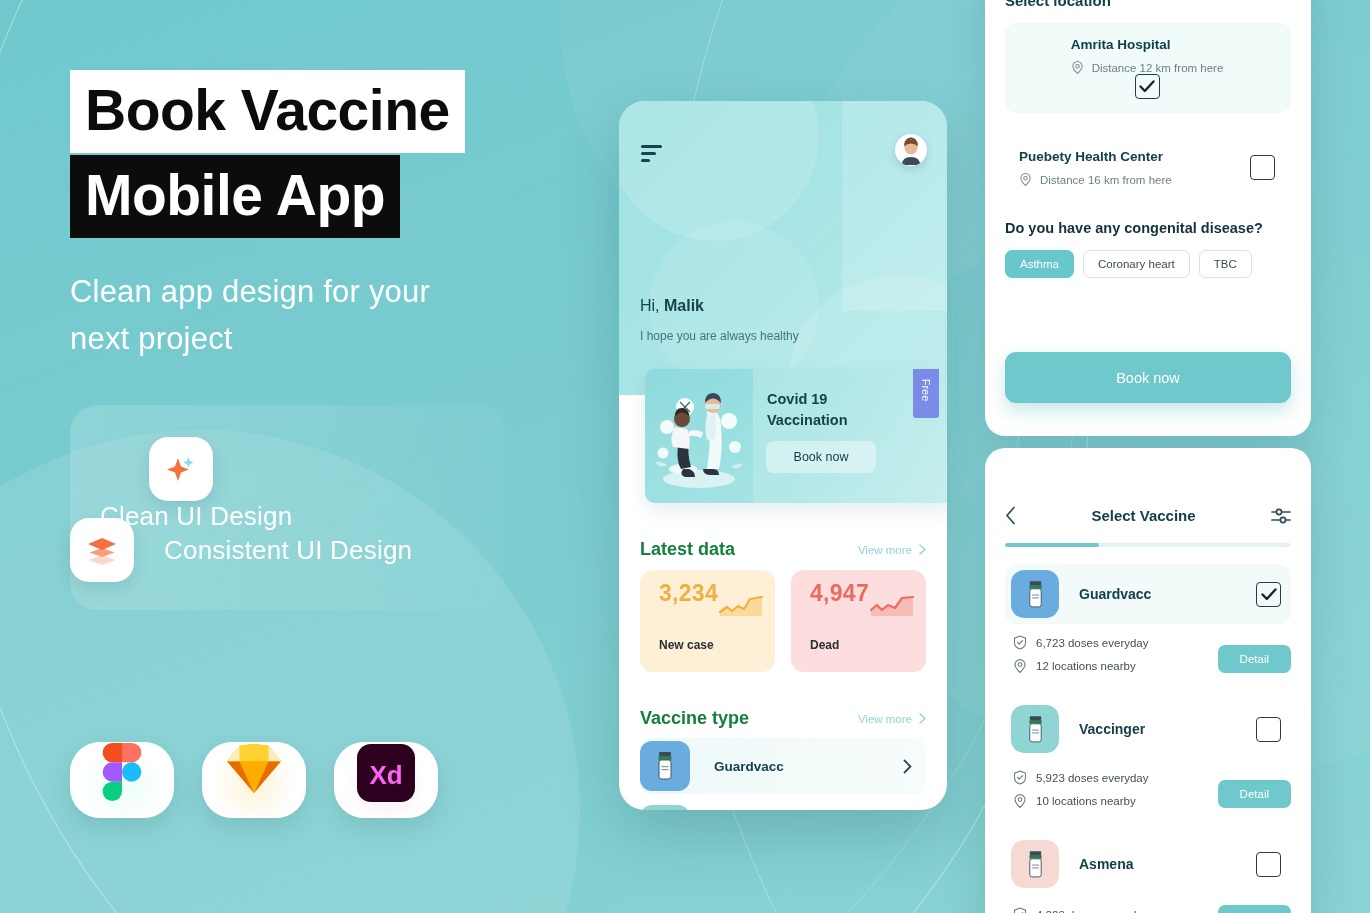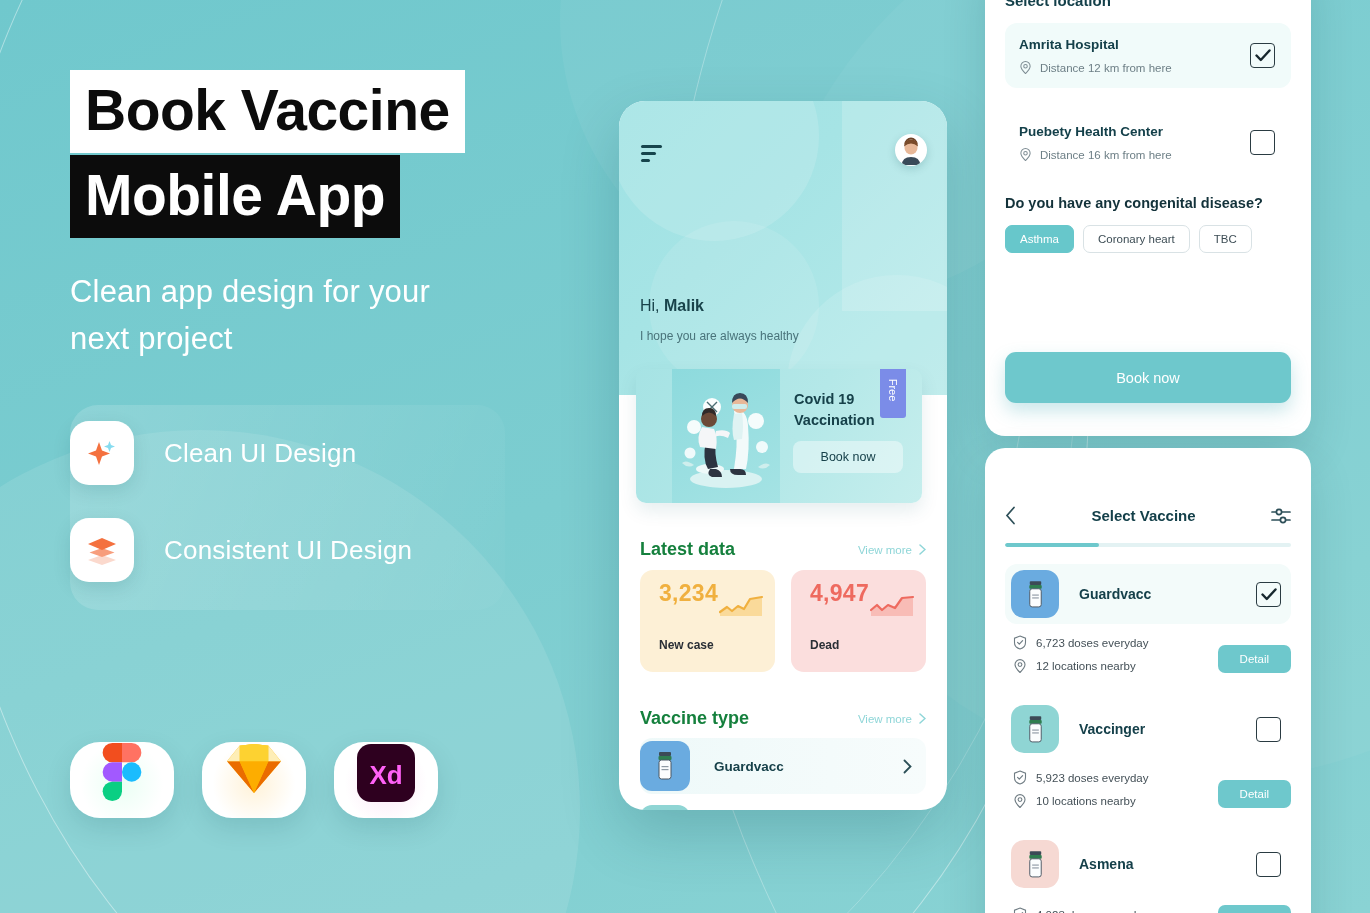--- a/index.html
+++ b/index.html
@@ -44,21 +44,21 @@
   }
 
   
   .feature-panel {
     position:absolute; left:70px; top:405px; width:435px; height:205px;
     border-radius:28px;
     background:linear-gradient(110deg,rgba(255,255,255,0.17),rgba(255,255,255,0.02));
     z-index:5;
   }
   .feature-row { position:absolute; display:flex; align-items:center; }
-  .fr1 { left:0px; top:16px; }
+  .fr1 { left:0px; top:32px;flex-direction:column; }
   .fr2 { left:0px; top:113px; }
   .feat-icon {
     width:64px; height:64px; border-radius:19px; background:#fff;
     box-shadow:0 6px 18px rgba(10,70,80,0.13);
     display:flex; align-items:center; justify-content:center;
     flex-shrink:0;
   }
   .feat-label { color:#fff; font-size:26px; margin-left:30px; white-space:nowrap; letter-spacing:0.2px; }
 
   
@@ -105,26 +105,25 @@
   .avatar {
     position:absolute; right:20px; top:33px; width:32px; height:32px; border-radius:50%;
     background:#ffffff; box-shadow:0 3px 8px rgba(10,70,80,0.18);
     display:flex; align-items:center; justify-content:center; overflow:hidden;
   }
   .greet { position:absolute; left:21px; top:196px; font-size:16px; color:#19434b; }
   .greet b { font-weight:bold; }
   .greet-sub { position:absolute; left:21px; top:228px; font-size:12px; color:#49737a; }
 
   .banner {
-    position:absolute; left:17px; top:268px; width:286px; height:134px;
+    position:absolute; left:26px; top:268px; width:310px; height:134px;
     border-radius:10px; overflow:hidden; display:flex;
     background:linear-gradient(120deg,#a6e3e4 0%,#b4e8e8 55%,#c6eeed 100%);
     box-shadow:0 8px 18px rgba(10,90,100,0.10);
     z-index:3;
-    padding-left:36px;
   }
   .banner-img {
     width:108px; height:100%; flex-shrink:0;
     background:linear-gradient(150deg,#8ddadd 0%,#a5e3e4 100%);
     position:relative; overflow:hidden;
   }
   .banner-body { flex:1; position:relative; padding:20px 0 0 14px; }
   .banner-title { font-size:14.5px; font-weight:bold; color:#16414a; line-height:1.46; }
   .book-btn {
     position:absolute; left:13px; top:72px; width:110px; height:32px;
@@ -175,21 +174,21 @@
   .panel-vax {
     position:absolute; left:985px; top:448px; width:326px; height:500px;
     background:#fff; border-radius:20px; box-shadow:0 18px 44px rgba(6,60,70,0.16);
     z-index:6; overflow:hidden; padding:0 20px;
   }
   .p-title { font-size:15px; font-weight:bold; color:#14404a; }
   .loc-card {
     border-radius:12px; padding:14px 16px 14px 14px; margin-top:14px;
     display:flex; align-items:center; justify-content:space-between;
   }
-  .loc-sel { background:#f1fbfa; }
+  .loc-sel { background:#f1fbfa;flex-direction:column; }
   .loc-name { font-size:13.5px; font-weight:bold; color:#14404a; }
   .loc-dist { font-size:11.5px; color:#6d7f86; margin-top:9px; display:flex; align-items:center; gap:8px; }
   .checkbox {
     width:25px; height:25px; border:1.8px solid #2a3b42; border-radius:4px;
     display:flex; align-items:center; justify-content:center; flex-shrink:0; cursor:pointer;
   }
   .q-title { font-size:14.5px; font-weight:bold; color:#13323a; margin-top:20px; }
   .tags { display:flex; flex-wrap:wrap; gap:9px; margin-top:14px; align-items:center; }
   .tag {
     border:1px solid #d9e2e5; border-radius:7px; padding:7px 14px;

